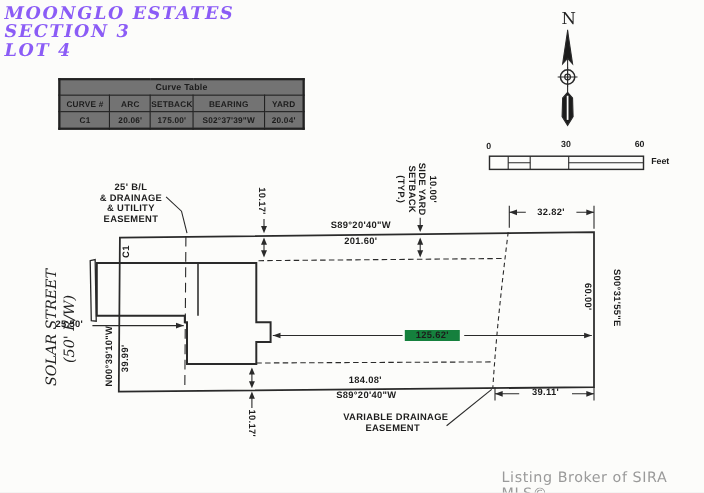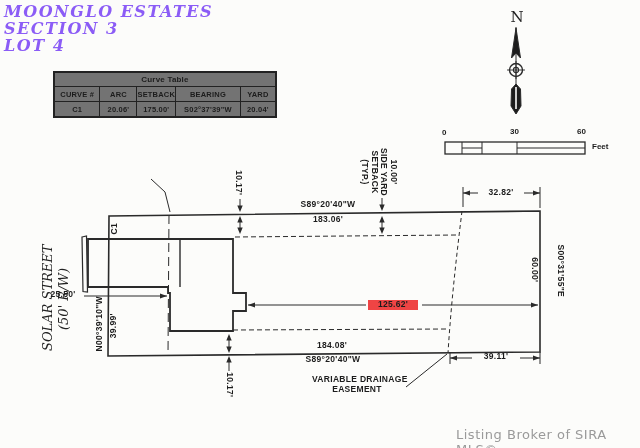--- a/index.html
+++ b/index.html
@@ -9,21 +9,21 @@
   }
   #linework{position:absolute;left:0;top:0;}
   .lbl{
     position:absolute;font-size:8.5px;letter-spacing:.3px;line-height:9.5px;
     white-space:pre;color:#1c1c1c;font-weight:bold;
   }
   .ctr{text-align:center;}
   .rgt{text-align:center;}
   .rot90{transform:rotate(90deg);}
   .rotm90{transform:rotate(-90deg);}
-  .whitebg{background:#ef4444;padding:0 2px;}
+  .whitebg{background:#15803d;padding:0 2px;}
   .title-line{
     position:absolute;left:4px;font-family:"DejaVu Serif","Liberation Serif",serif;
     font-weight:bold;font-style:italic;font-size:16px;letter-spacing:1.5px;color:#8b5cf6;
   }
   #curve-table{
     position:absolute;left:53px;top:71px;width:224px;
     border:2px solid #222;border-collapse:collapse;background:#737373;
     font-size:7.5px;letter-spacing:.2px;font-weight:bold;
   }
   #curve-table td,#curve-table th{
@@ -172,34 +172,38 @@
   <div id="north-n">N</div>
 
   <div class="scale-num" style="left:442px;top:128px">0</div>
   <div class="scale-num" style="left:510px;top:127px">30</div>
   <div class="scale-num" style="left:577px;top:127px">60</div>
   <div class="scale-num" style="left:592px;top:142px">Feet</div>
 
   <div id="street-label"><span>SOLAR STREET</span>
 <span>(50' R/W)</span></div>
 
+  <div class="lbl ctr" style="left:85px;top:166px;width:68px"><span>25' B/L</span>
+<span>&amp; DRAINAGE</span>
+<span>&amp; UTILITY</span>
+<span>EASEMENT</span></div>
 
   <div class="lbl ctr" style="left:353px;top:153px;width:52px;height:38px" style2=""><span style="display:block;transform:none"></span><div class="rot90" style="width:52px"><span>10.00'</span>
 <span>SIDE YARD</span>
 <span>SETBACK</span>
 <span>(TYP.)</span></div></div>
 
   <div class="lbl rgt" style="left:312px;top:375px;width:90px"><span>VARIABLE DRAINAGE</span>
 <span>EASEMENT</span></div>
 
   <div class="lbl ctr rotm90" style="left:105px;top:224px;width:20px">C1</div>
 
   <div class="lbl ctr rot90" style="left:223px;top:178px;width:30px">10.17'</div>
   <div class="lbl ctr" style="left:288px;top:200px;width:80px">S89°20'40"W</div>
-  <div class="lbl ctr" style="left:288px;top:215px;width:80px">183.06'</div>
+  <div class="lbl ctr" style="left:288px;top:215px;width:80px">201.60'</div>
   <div class="lbl ctr" style="left:481px;top:188px;width:40px">32.82'</div>
   <div class="lbl ctr rot90" style="left:514px;top:265px;width:40px">60.00'</div>
   <div class="lbl ctr rot90" style="left:514px;top:266px;width:66px;transform:rotate(90deg) translateY(-13px)">S00°31'55"E</div>
   <div class="lbl ctr whitebg" style="left:368px;top:300px;width:46px">125.62'</div>
   <div class="lbl rgt" style="left:46px;top:290px;width:34px">25.50'</div>
   <div class="lbl ctr rotm90" style="left:97px;top:321px;width:34px">39.99'</div>
   <div class="lbl ctr rotm90" style="left:68px;top:319px;width:64px">N00°39'10"W</div>
   <div class="lbl ctr" style="left:302px;top:341px;width:60px">184.08'</div>
   <div class="lbl ctr" style="left:293px;top:355px;width:80px">S89°20'40"W</div>
   <div class="lbl ctr rot90" style="left:214px;top:380px;width:30px">10.17'</div>

